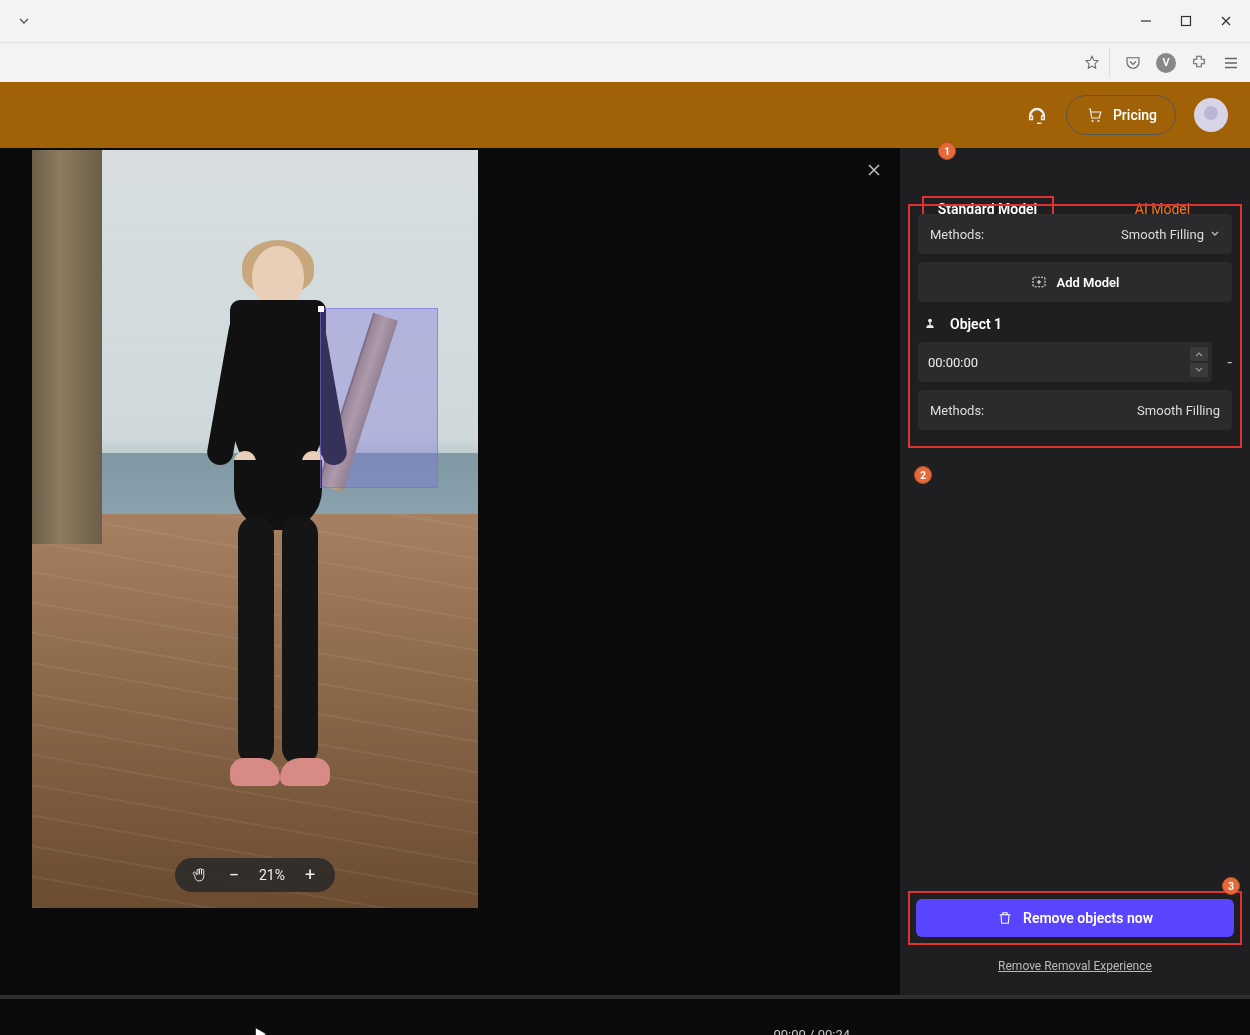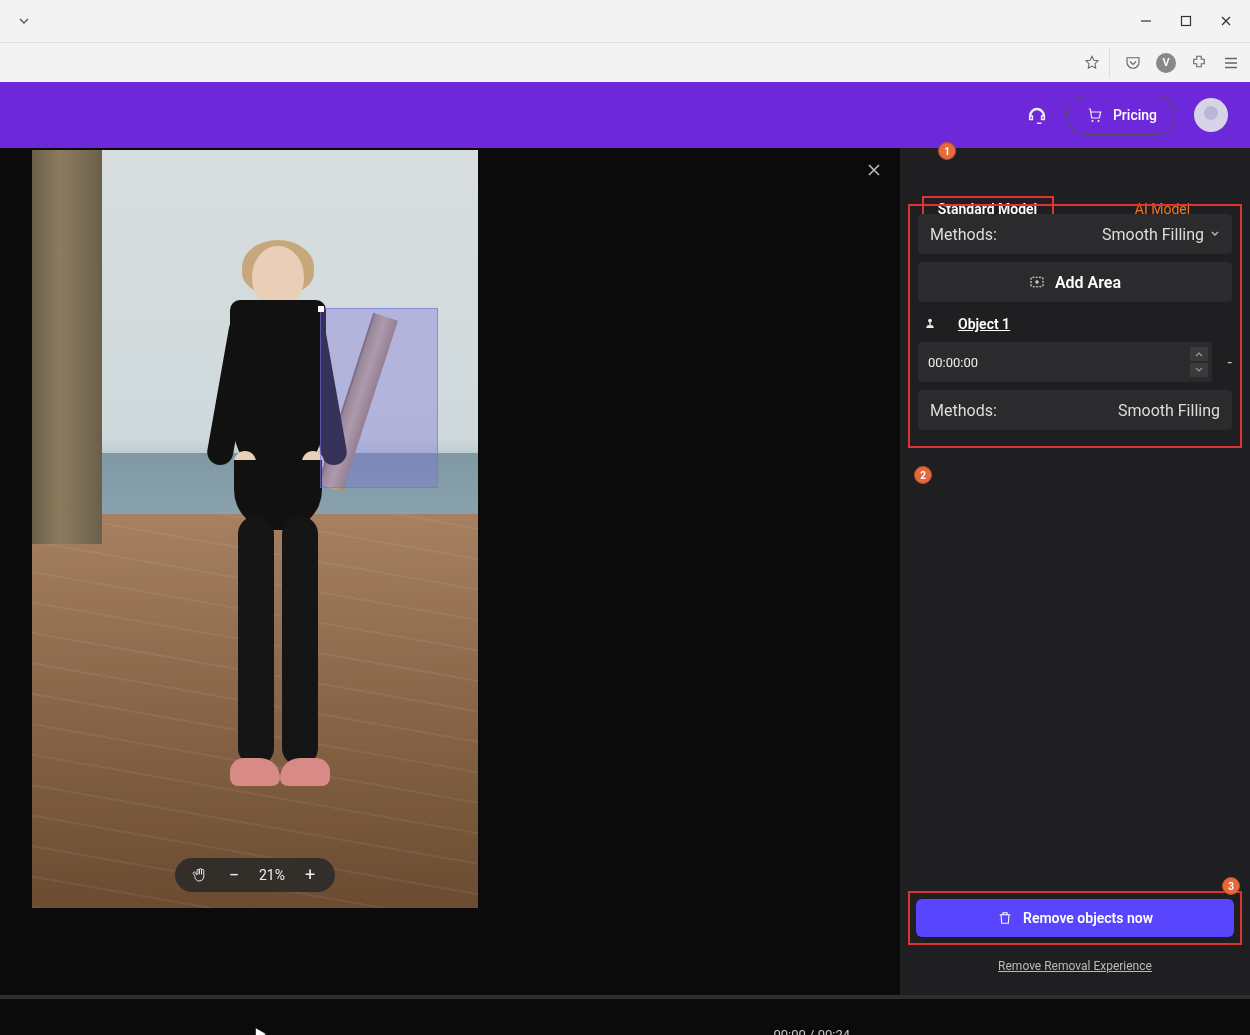--- a/index.html
+++ b/index.html
@@ -7,21 +7,21 @@
 
   
   .titlebar { height: 42px; background: #f3f3f3; display: flex; align-items: center; justify-content: flex-end; padding: 0 8px; gap: 8px; }
   .win-btn { width: 32px; height: 28px; display:flex; align-items:center; justify-content:center; color:#333; font-size:13px; }
   .addr-bar { height: 40px; background: #f3f3f3; border-top:1px solid #e0e0e0; display:flex; align-items:center; justify-content:flex-end; padding:0 10px; gap:14px; }
   .addr-inner { display:flex; align-items:center; gap:14px; }
   .addr-circle { width:20px; height:20px; border-radius:50%; background:#888; color:#fff; display:flex;align-items:center;justify-content:center;font-size:11px;font-weight:600; }
   .addr-icon { width:18px; height:18px; color:#555; display:flex;align-items:center;justify-content:center; }
 
   
-  .app-header { height:66px; background:#6d28d9; display:flex; align-items:center; justify-content:flex-end; padding:0 22px; gap:18px; }
+  .app-header { height:66px; background:#a16207; display:flex; align-items:center; justify-content:flex-end; padding:0 22px; gap:18px; }
   .pricing-btn { border:1px solid #555; border-radius:22px; height:40px; padding:0 18px; display:flex; align-items:center; gap:10px; color:#fff; font-size:14px; font-weight:500; }
   .headset { width:22px; height:22px; color:#fff; }
   .avatar { width:34px; height:34px; border-radius:50%; background:#d8d4e8; display:flex;align-items:center;justify-content:center; }
   .avatar-inner { width:14px;height:14px;border-radius:50%;background:#bcb6d6; margin-top:-4px;}
 
   
   .main { display:flex; height: calc(1035px - 42px - 40px - 66px - 40px); }
   .viewer { flex:1; background:#0b0b0b; position:relative; }
   .sidebar { width:350px; background:#1f1f22; position:relative; }
 
@@ -62,23 +62,23 @@
 
   
   .tabs { display:flex; height:46px; }
   .tab { flex:1; display:flex; align-items:center; justify-content:center; color:#f97316; font-size:14px; position:relative;}
   .tab.sel { color:#fff; font-weight:600; }
   .tab.sel::after{content:"";position:absolute;left:18px;right:18px;bottom:0;height:2px;background:#ddd;}
   .red-box-tab { position:absolute; left:22px; top:10px; width:132px; height:30px; border:2px solid #d33; pointer-events:none;}
   .callout { position:absolute; width:18px; height:18px; border-radius:50%; background:#e46a3a; color:#fff; font-size:10px; font-weight:700; display:flex;align-items:center;justify-content:center; border:1px solid #b84f29; z-index:5;}
 
   .panel-box { position:absolute; left:8px; top:56px; right:8px; border:2px solid #d33; padding:8px; }
-  .row { background:#2b2b2e; border-radius:4px; height:40px; display:flex; align-items:center; justify-content:space-between; padding:0 12px; color:#ddd; font-size:16px; margin-bottom:8px;}
+  .row { background:#2b2b2e; border-radius:4px; height:40px; display:flex; align-items:center; justify-content:space-between; padding:0 12px; color:#ddd; font-size:13px; margin-bottom:8px;}
   .add-area { justify-content:center; gap:10px; font-weight:600; color:#fff; }
-  .obj { display:flex; align-items:flex-end; gap:20px; color:#fff; font-size:14px; font-weight:600; padding:6px 4px 10px;text-decoration:underline; }
+  .obj { display:flex; align-items:flex-end; gap:12px; color:#fff; font-size:14px; font-weight:600; padding:6px 4px 10px; }
   .times { display:flex; align-items:center; gap:16px; margin-bottom:8px;}
   .time-input { flex:1; height:40px; background:#2b2b2e; border-radius:4px; display:flex; align-items:center; padding:0 10px; color:#eee; font-size:13px; position:relative;}
   .spin { position:absolute; right:4px; top:4px; bottom:4px; width:18px; display:flex; flex-direction:column; }
   .spin div{flex:1; background:#3a3a3d; margin:1px 0; display:flex;align-items:center;justify-content:center;}
   .dash { color:#ccc; }
   .chev { font-size:9px; color:#bbb; }
 
   .remove-wrap { position:absolute; left:8px; right:8px; bottom:50px; border:2px solid #d33; padding:6px;}
   .remove-btn { height:38px; border-radius:6px; background:#5a45ff; color:#fff; display:flex; align-items:center; justify-content:center; gap:10px; font-size:14px; font-weight:600;}
   .better-link { position:absolute; left:0; right:0; bottom:22px; text-align:center; color:#bbb; font-size:12px; text-decoration:underline;}
@@ -247,21 +247,21 @@
         </span>
       </div>
 
       <div class="row add-area">
         <span>
           <svg width="16" height="16" viewBox="0 0 24 24">
               <rect x="3" y="5" width="18" height="14" rx="2" stroke="#eee" stroke-width="1.6" fill="none" stroke-dasharray="3 2"></rect>
               <path d="M12 9v6M9 12h6" stroke="#eee" stroke-width="1.6"></path>
             </svg>
         </span>
-        <span>Add Area</span>
+        <span>Add Model</span>
       </div>
 
       <div class="obj">
         <span>
           <svg width="16" height="16" viewBox="0 0 24 24">
               <path d="M8 14h8l2 4H6l2-4zM12 4a3 3 0 00-1 5.8V14h2V9.8A3 3 0 0012 4z" fill="#eee"></path>
             </svg>
         </span>
         <span>Object 1</span>
       </div>

